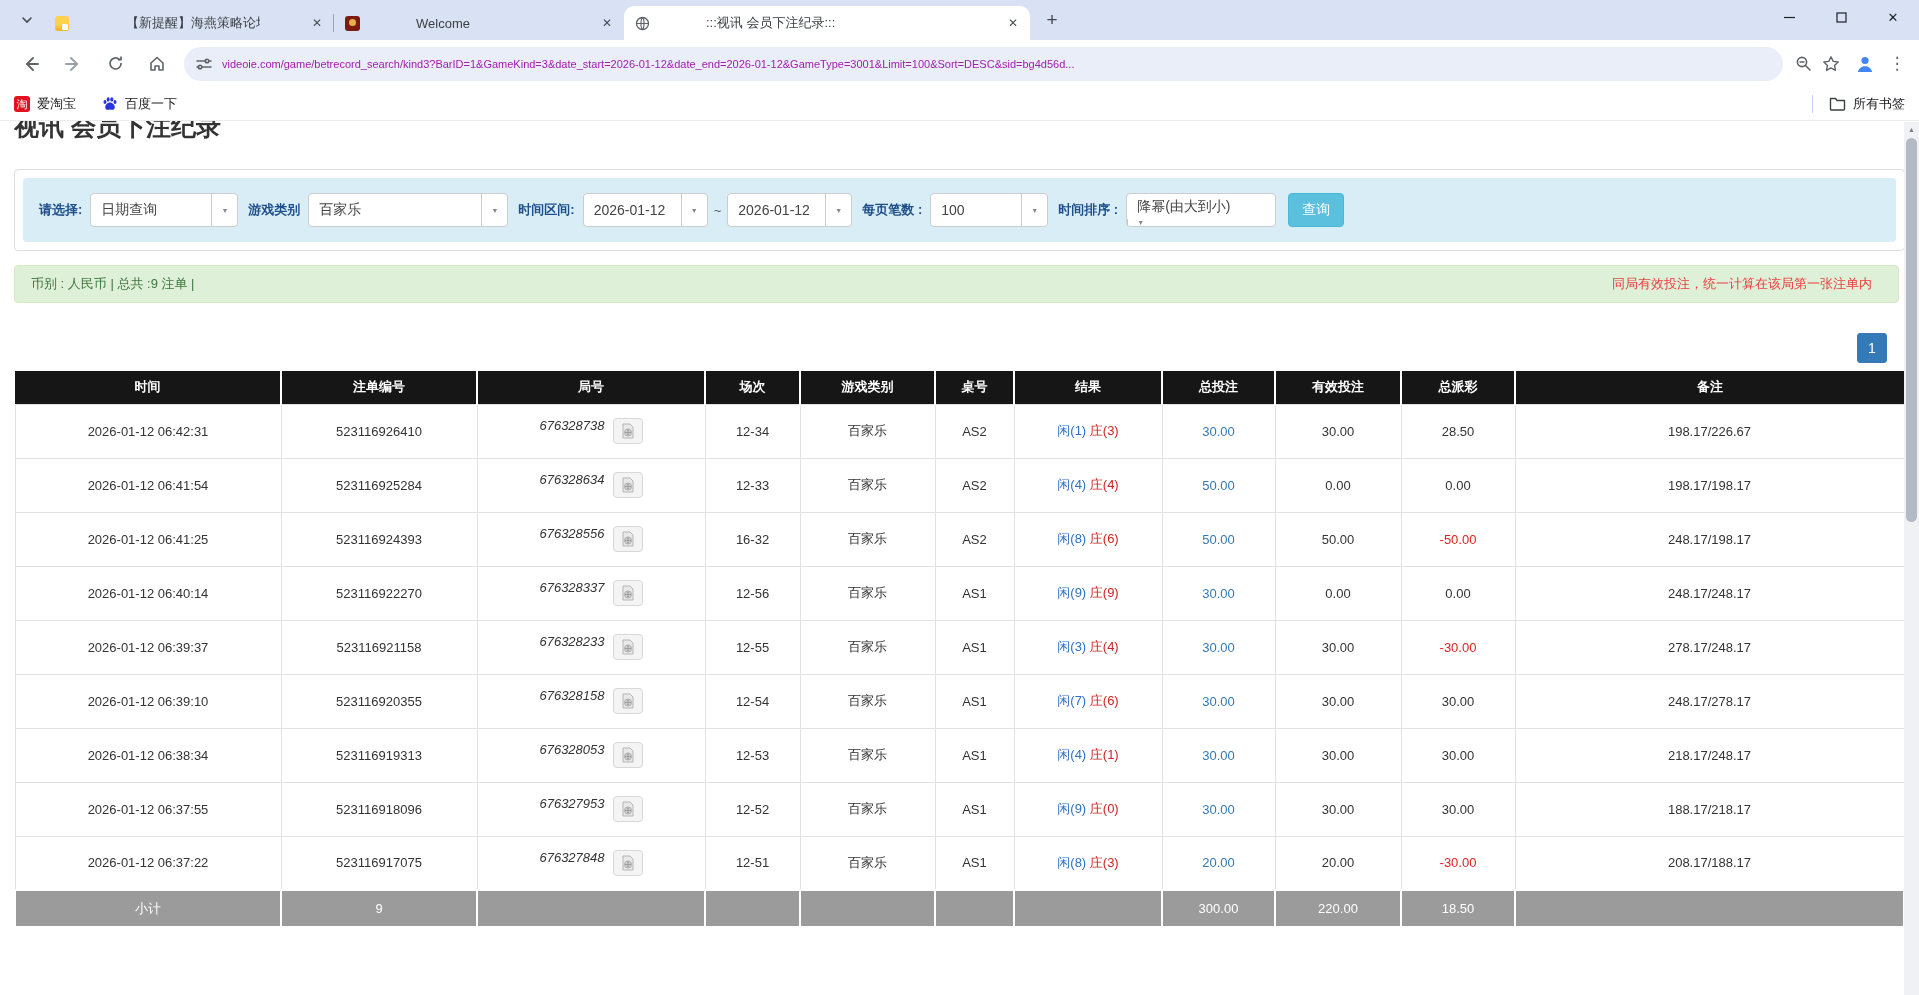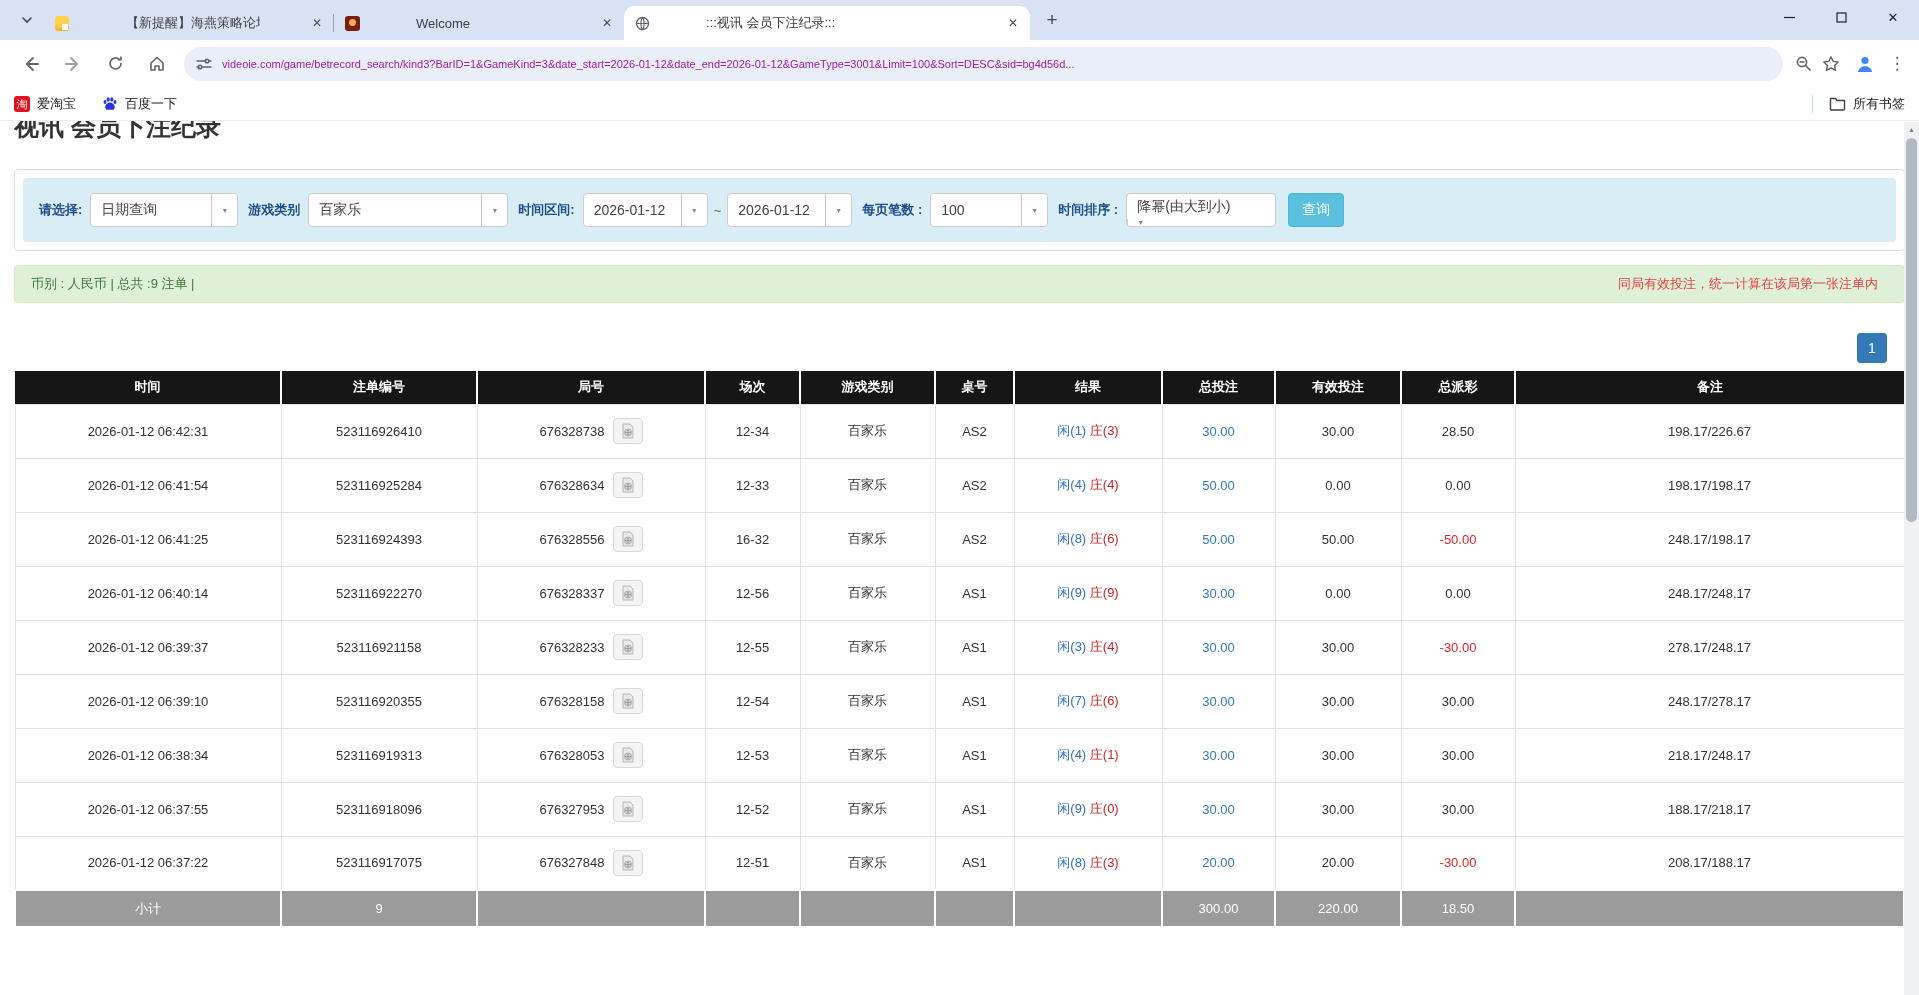--- a/index.html
+++ b/index.html
@@ -54,37 +54,37 @@
   .filter-bar { background:#d9edf7; border-radius:4px; height:64px; display:flex; align-items:center; padding:0 14px; }
   .f-label { font-size:13px; font-weight:bold; color:#1d4e89; margin:0 8px 0 10px; white-space:nowrap; }
   .f-label:first-child { margin-left:2px; }
   .select { background:#fff; border:1px solid #ccc; border-radius:4px; height:34px; display:flex; align-items:stretch; cursor:pointer; }
   .sel-text { padding:0 10px; display:flex; align-items:center; font-size:14px; color:#444; flex:1; white-space:nowrap; }
   .sel-caret { width:26px; border-left:1px solid #ccc; display:flex; align-items:center; justify-content:center; font-size:7px; color:#888; }
   .w-select1 { width:148px; } .w-game { width:200px; } .w-date { width:125px; } .w-per { width:118px; } .w-sort { width:150px;flex-direction:column; }
   .tilde { font-size:13px; color:#555; margin:0 6px; }
   .btn-query { background:#5bc0de; border:1px solid #46b8da; color:#fff; font-size:14px; border-radius:4px; height:34px; padding:0 13px; margin-left:12px; cursor:pointer; }
 
-  .summary-bar { background:#dff0d8; border:1px solid #d6e9c6; border-radius:4px; margin:14px 14px 0 14px; height:38px; display:flex; align-items:center; justify-content:space-between; padding:0 26px 0 16px;gap:16px; }
+  .summary-bar { background:#dff0d8; border:1px solid #d6e9c6; border-radius:4px; margin:14px 20px 0 14px; height:38px; display:flex; align-items:center; justify-content:space-between; padding:0 26px 0 16px;gap:16px; }
   .summary-left { font-size:13px; color:#3c763d; }
   .summary-right { font-size:13px; color:#e84040; }
 
   .pager { display:flex; justify-content:flex-end; margin:30px 32px 8px 0; }
   .page-btn { min-width:30px; height:30px; background:#337ab7; border:1px solid #337ab7; color:#fff; font-size:14px; display:flex; align-items:center; justify-content:center; border-radius:3px; cursor:pointer; }
 
   table.bets { border-collapse:collapse; width:calc(100% - 28px); margin:6px 14px 0 14px; table-layout:fixed; }
   table.bets th { background:#161616; color:#fff; font-size:13px; font-weight:bold; height:33px; border-right:2px solid #fff; padding:0 4px; }
   table.bets th:last-child { border-right:none; }
   table.bets td { font-size:13px; color:#333; text-align:center; height:54px; border:1px solid #e2e2e2; padding:0 4px; background:#fff; overflow:hidden; white-space:nowrap; }
   table.bets tr.foot td { background:#9b9b9b; color:#fff; height:37px; border:2px solid #fff; font-size:13px; }
   .xian { color:#2f6fc4; }
   .zhuang { color:#cc2222; }
   .link-blue { color:#337ab7; cursor:pointer; }
   .neg { color:#e02222; }
-  .round-wrap { display:inline-flex; align-items:center; gap:8px; }
+  .round-wrap { display:inline-flex; align-items:flex-start; gap:8px;font-style:italic; }
   .video-btn { width:30px; height:26px; background:#f4f4f4; border:1px solid #d8d8d8; border-radius:4px; display:inline-flex; align-items:center; justify-content:center; cursor:pointer; padding:0; }
 
   
   .scrollbar { position:absolute; right:0; top:122px; width:15px; height:calc(995px - 122px); background:#f0f1f4; }
   .sb-arrow { height:15px; display:flex; align-items:center; justify-content:center; font-size:7px; color:#7a7f88; }
   .sb-thumb { position:absolute; left:2px; right:2px; top:16px; height:384px; background:#b4bac4; border-radius:6px; }
 </style>
 </head>
 <body>
 

